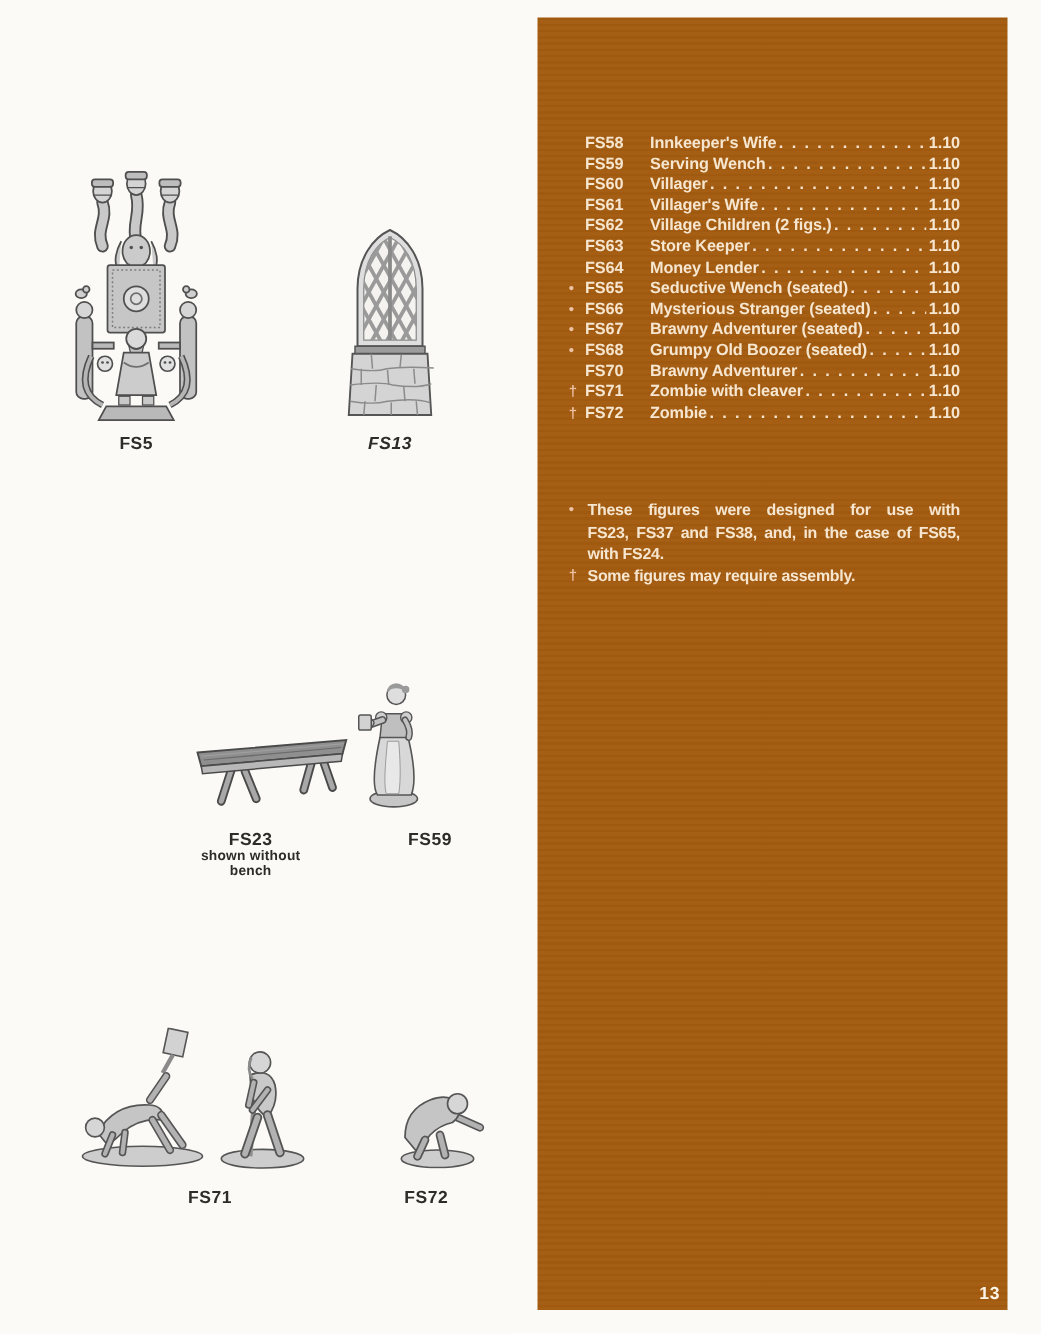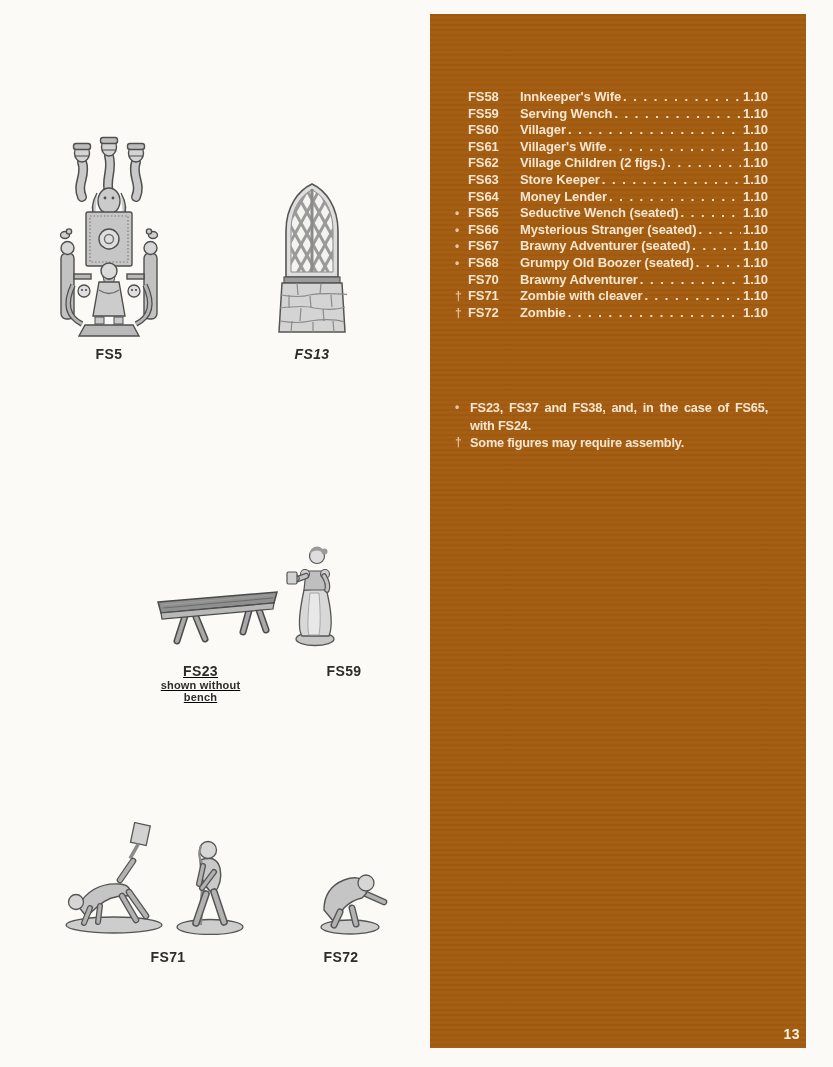--- a/index.html
+++ b/index.html
@@ -15,21 +15,21 @@
     position:relative;width:833px;height:1067px;
     background:var(--page-bg);overflow:hidden;
     font-family:"Liberation Sans","DejaVu Sans",sans-serif;
   }
   
   .panel{
     position:absolute;left:430px;top:14px;width:376px;height:1034px;
     background:var(--panel-bg);
     background-image:repeating-linear-gradient(180deg,rgba(0,0,0,0.025) 0 2px,rgba(255,255,255,0.015) 2px 5px);
   }
-  .price-list{position:absolute;top:75px;left:25px;width:313px;}
+  .price-list{position:absolute;top:92px;left:25px;width:313px;}
   .row{
     display:flex;align-items:baseline;height:16.6px;line-height:16.6px;
     font-size:13px;font-weight:bold;letter-spacing:-0.1px;color:var(--panel-text);
     white-space:nowrap;
   }
   .mk{width:13px;flex:none;color:var(--marker);font-size:12px;}
   .code{width:52px;flex:none;}
   .nmw{flex:1;display:flex;min-width:0;align-items:baseline;}
   .nmw.ind{padding-left:15px;}
   .nm{flex:none;}
@@ -57,21 +57,21 @@
     font-size:14px;font-weight:bold;color:var(--caption);letter-spacing:0.4px;
   }
   .fig .sub{
     font-size:11px;font-weight:bold;color:var(--caption);
     line-height:11.5px;width:104px;margin:1px auto 0;letter-spacing:0.2px;
   }
   #fig-fs5{left:55px;top:135px;width:108px;}
   #fig-fs5 figcaption{margin-top:6px;}
   #fig-fs13{left:277px;top:182px;width:70px;font-style:italic;}
   #fig-fs13 figcaption{margin-top:11px;}
-  #fig-fs23{left:155px;top:580px;width:125px;text-decoration:underline;}
+  #fig-fs23{left:155px;top:580px;width:125px;}
   #fig-fs23 figcaption{margin-top:18px;transform:translateX(-17px);}
   #fig-fs23 .sub{transform:translateX(-17px);}
   #fig-fs59{left:286px;top:538px;width:56px;}
   #fig-fs59 figcaption{margin-top:15px;transform:translateX(30px);}
   #fig-fs71{left:62px;top:822px;width:190px;}
   #fig-fs71 figcaption{margin-top:14px;transform:translateX(11px);}
   #fig-fs72{left:310px;top:850px;width:80px;}
   #fig-fs72 figcaption{margin-top:14px;transform:translateX(-9px);}
 </style>
 </head>
@@ -437,20 +437,21 @@
             <span class="lead"></span>
             <span class="pr">1.10</span>
           </span>
         </div>
       </div>
 
     <div class="footnotes">
         <div class="fn">
           <span class="fn-mk">•</span>
           <div class="fn-body">
+            <div class="fn-line just">These figures were designed for use with</div>
             <div class="fn-line just">FS23, FS37 and FS38, and, in the case of FS65,</div>
             <div class="fn-line">with FS24.</div>
           </div>
         </div>
         <div class="fn">
           <span class="fn-mk">†</span>
           <div class="fn-body">
             <div class="fn-line">Some figures may require assembly.</div>
           </div>
         </div>

